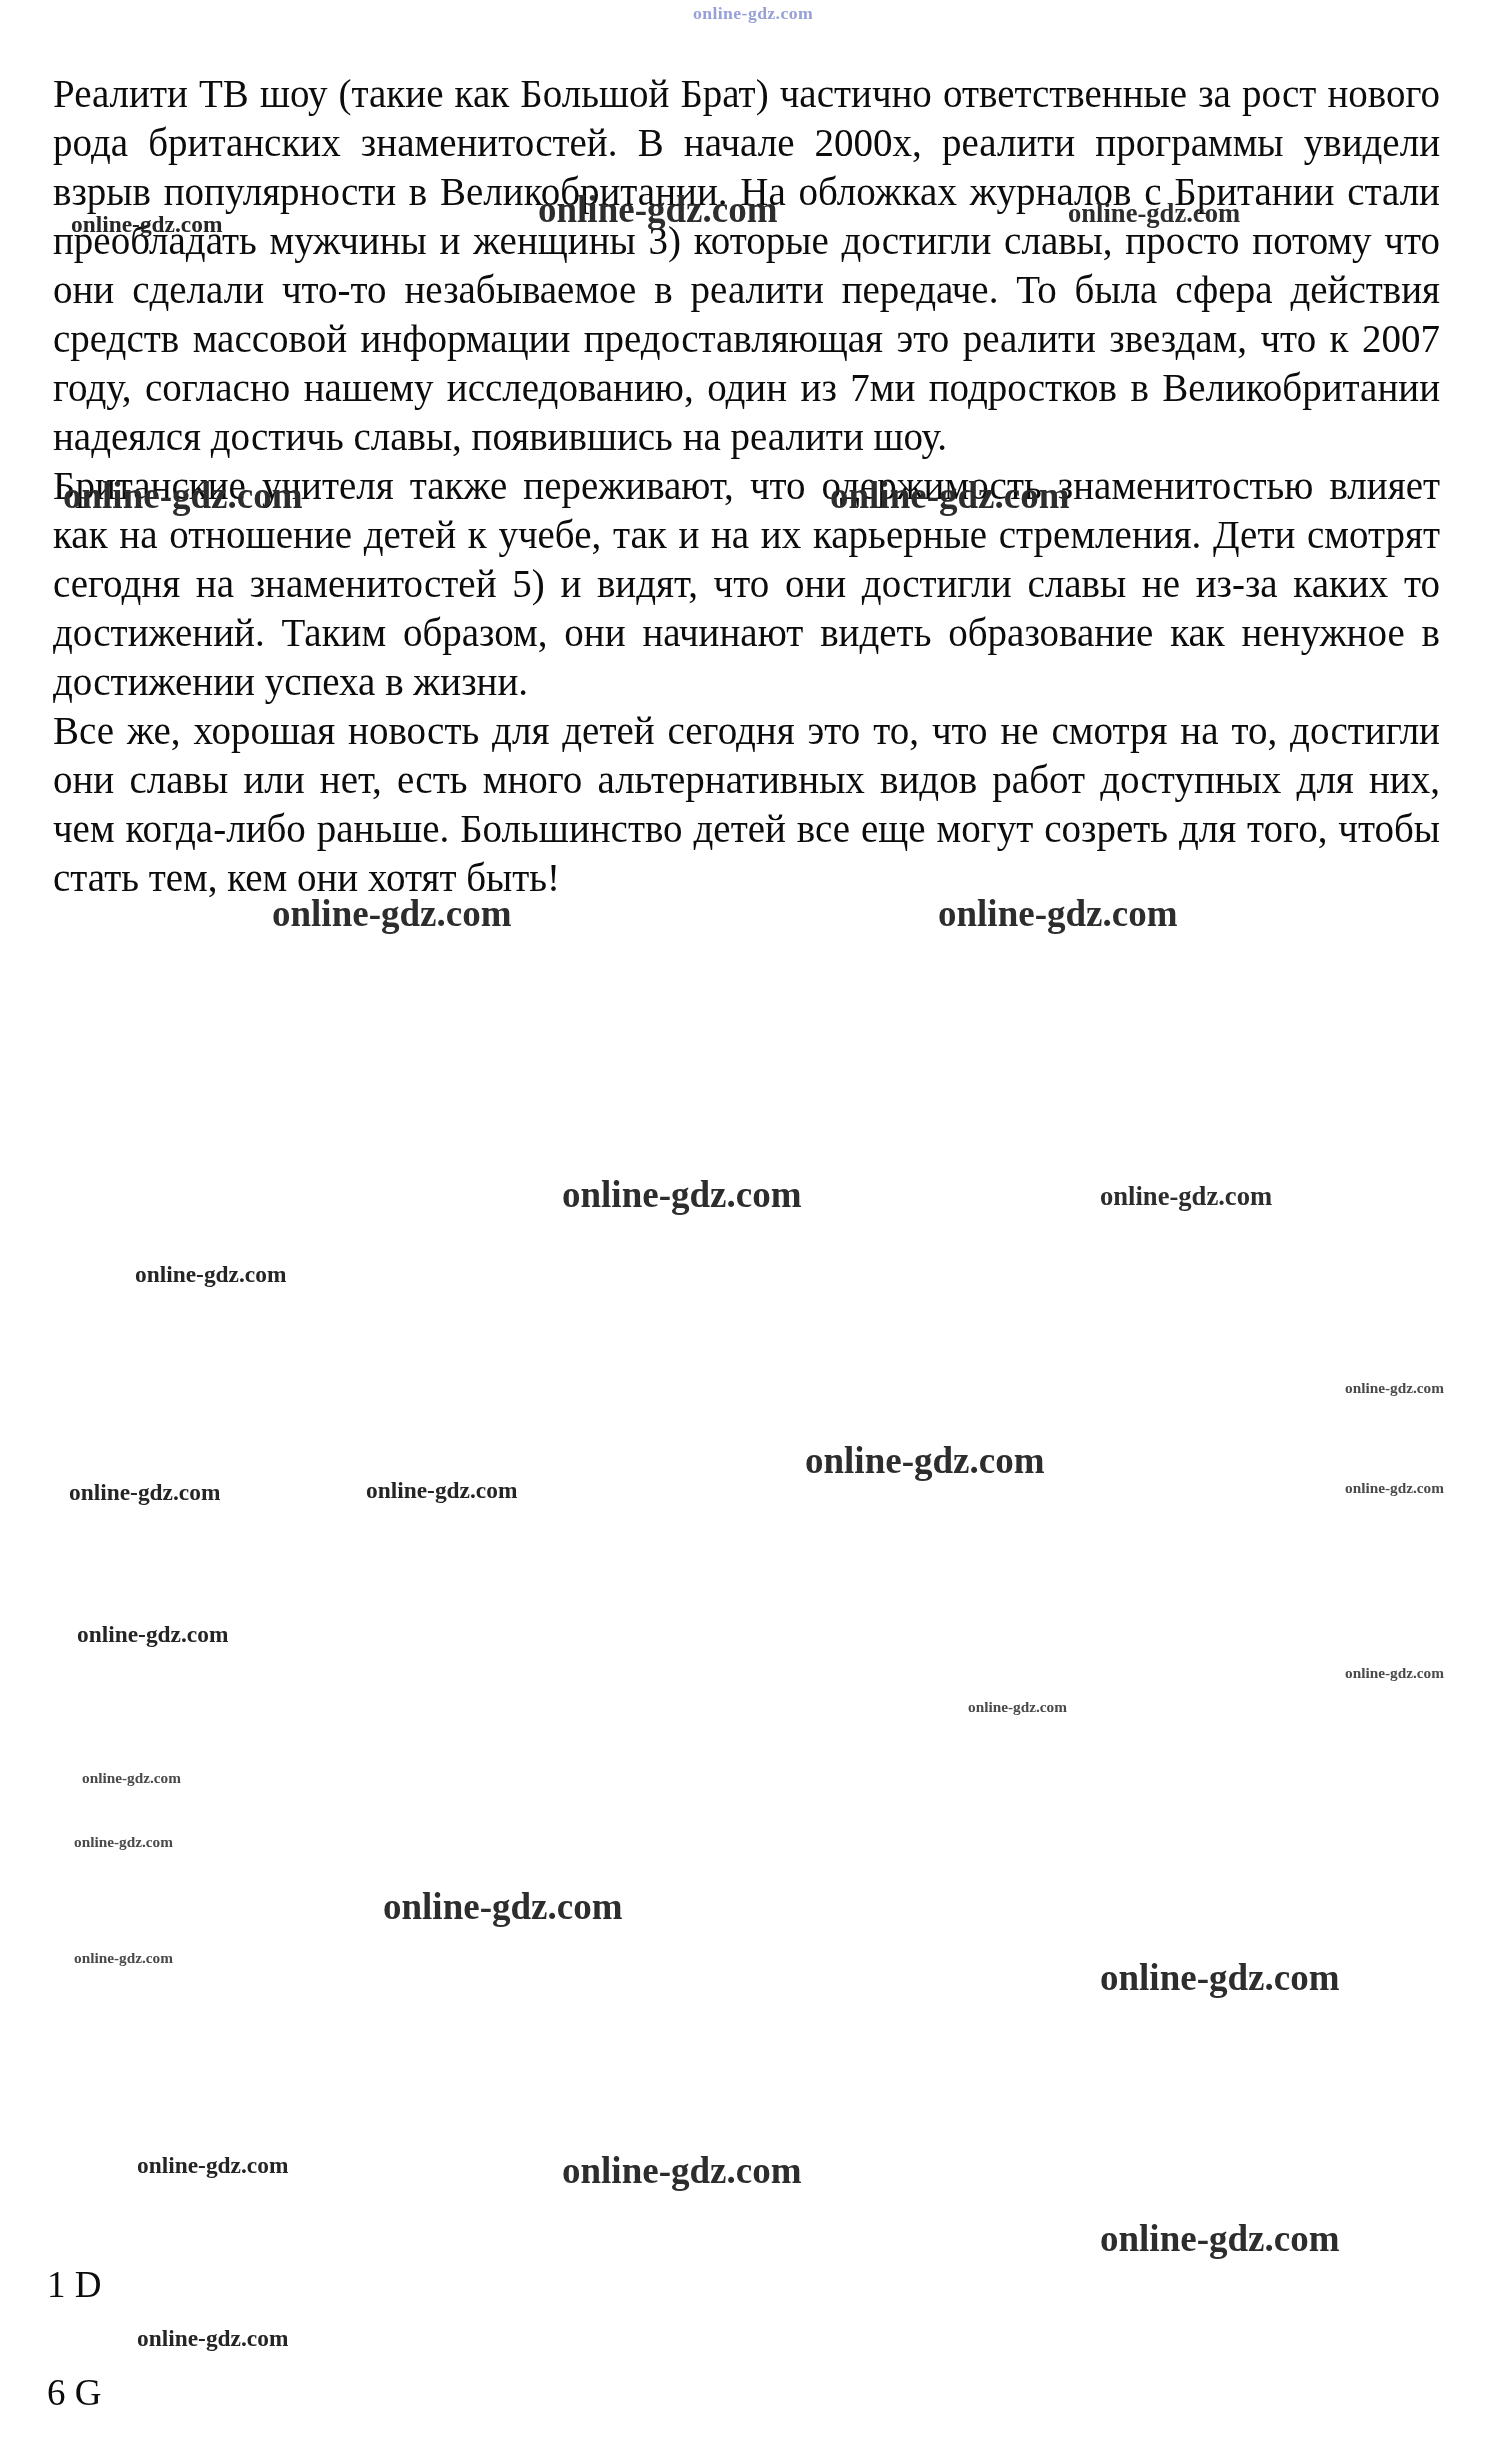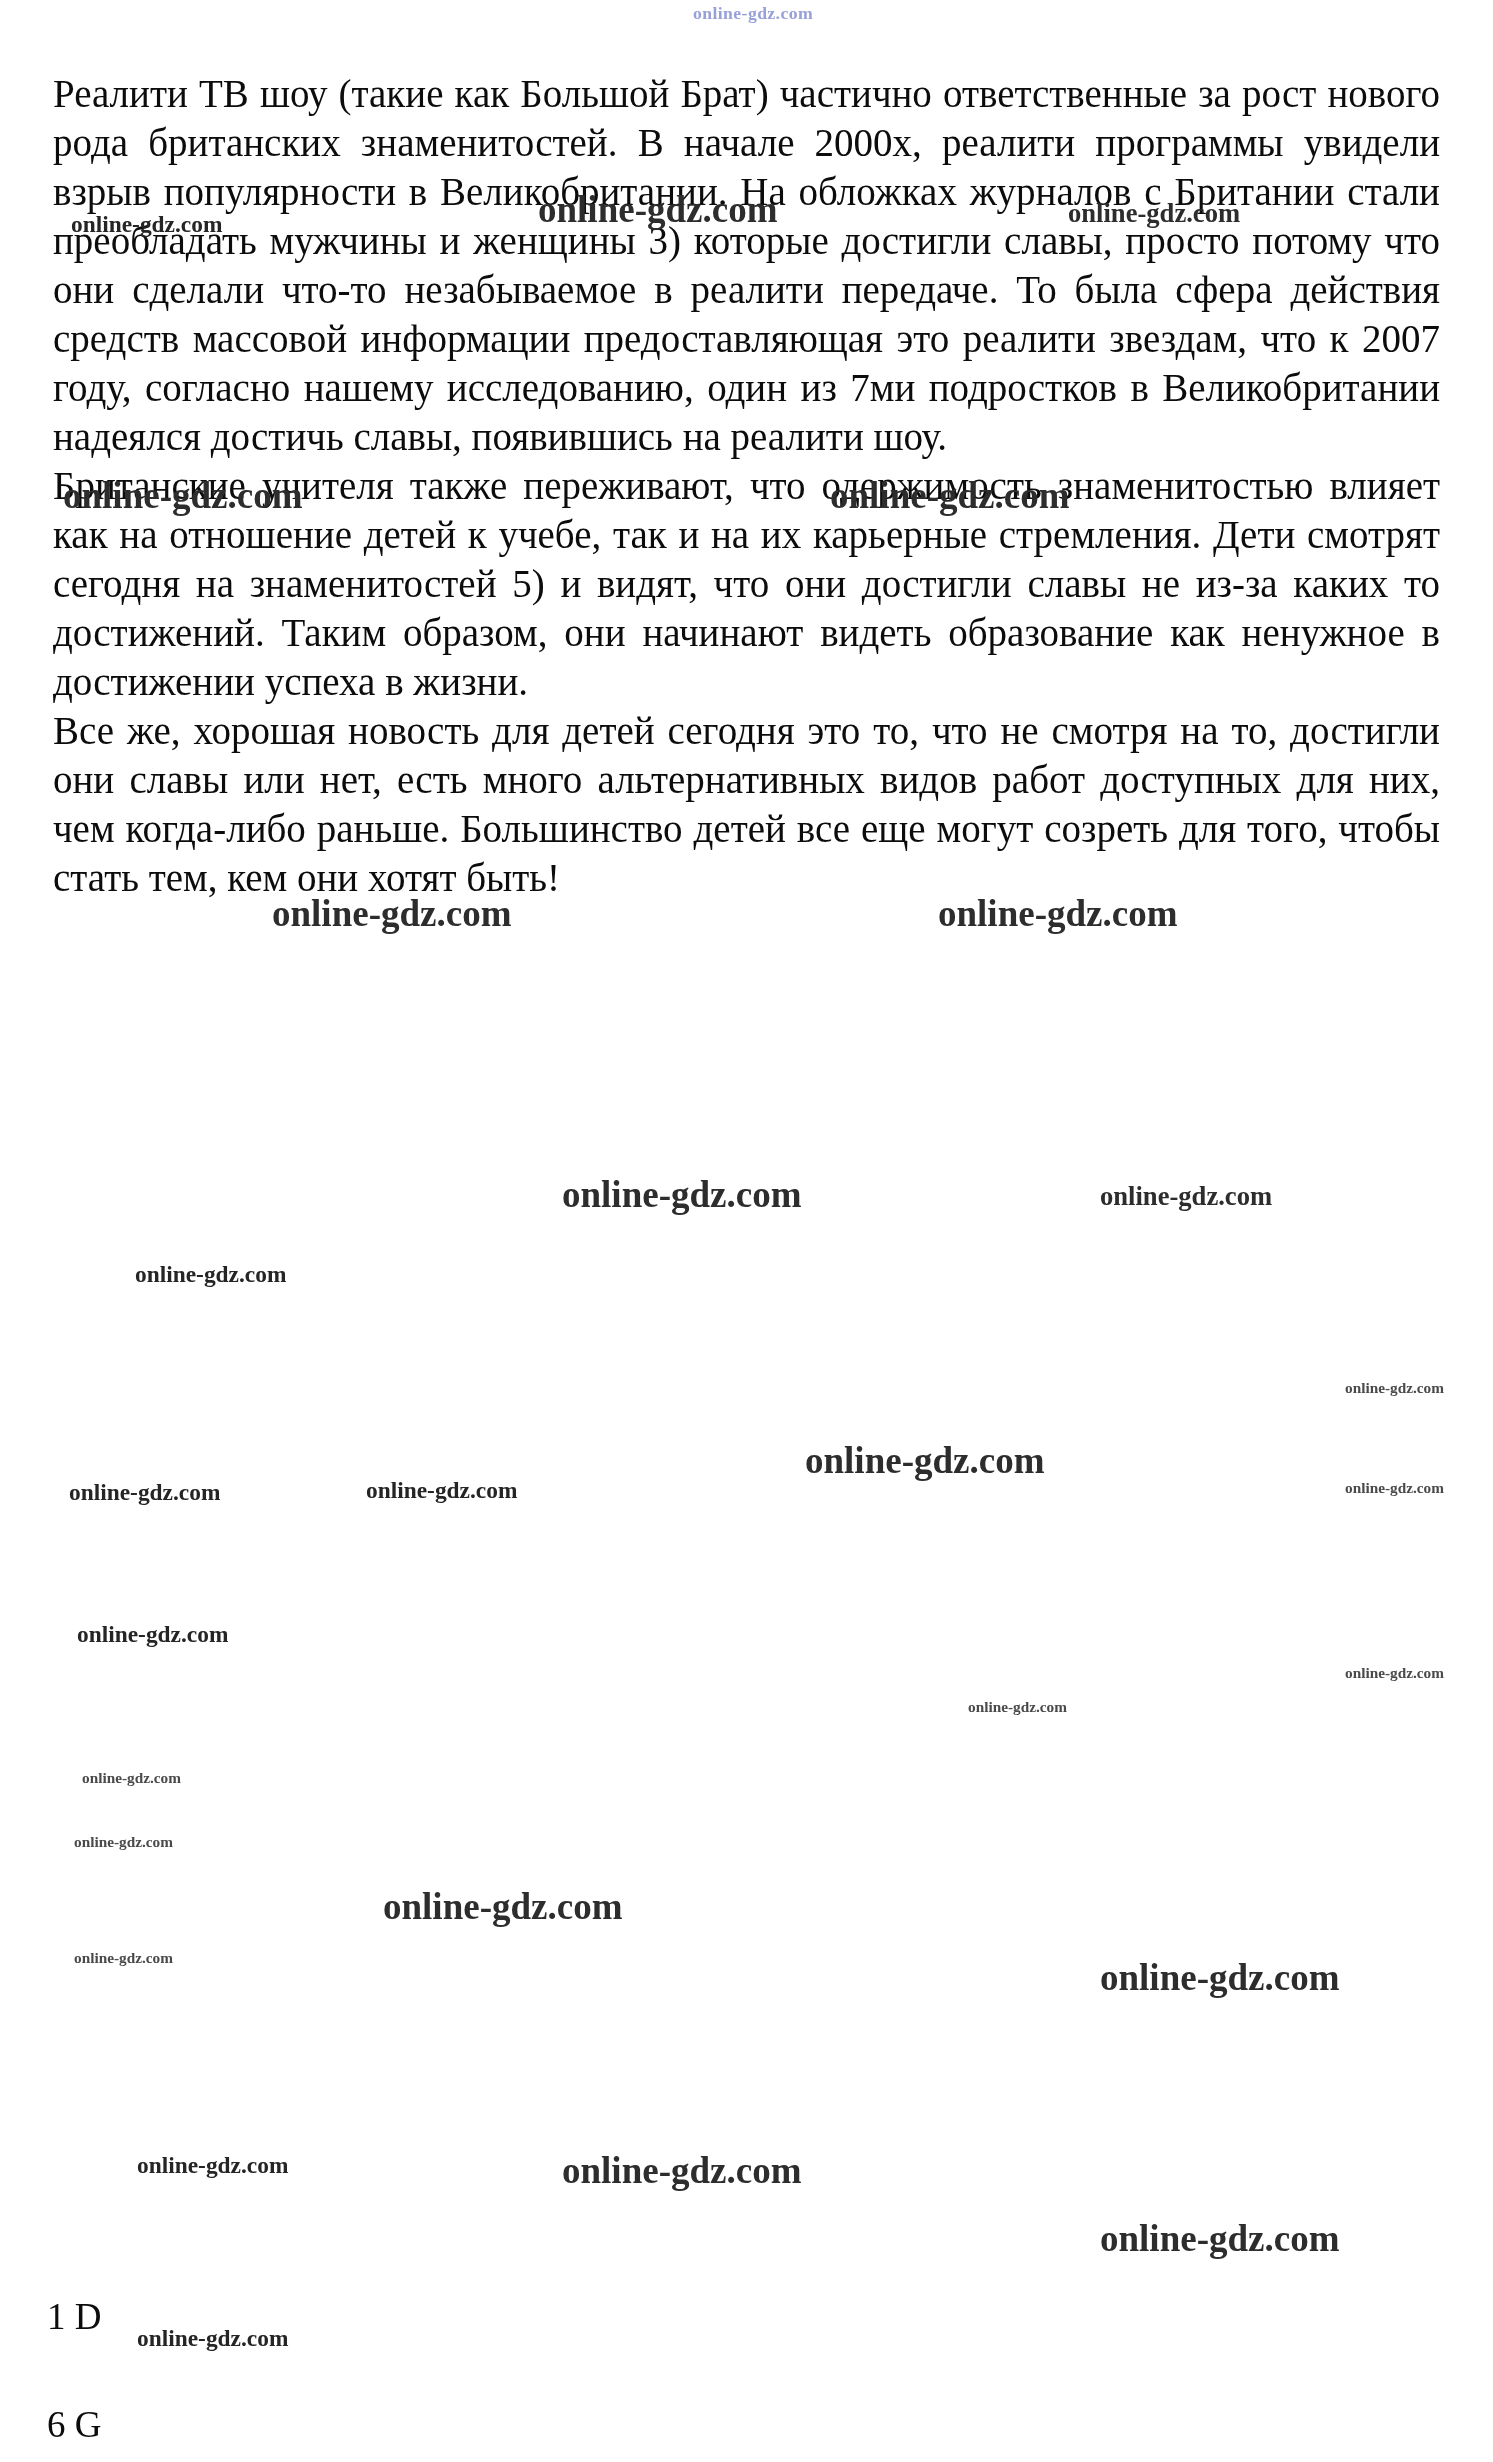--- a/index.html
+++ b/index.html
@@ -22,21 +22,20 @@
     line-height: 49px;
     text-align: justify;
   }
   .text-body p { margin: 0; text-align: justify; }
   .answer {
     position: absolute;
     left: 47px;
     font-size: 37px;
     color: #0c0c0c;
     font-family: "Liberation Serif", serif;
-    margin-top: 32px;
   }
   .answer-1 { top: 2263px; }
   .answer-2 { top: 2371px; }
   .watermark-layer { position: absolute; inset: 0; pointer-events: none; }
   .wm {
     position: absolute;
     font-family: Liberation Serif, serif;
     font-weight: 700;
     white-space: nowrap;
   }

